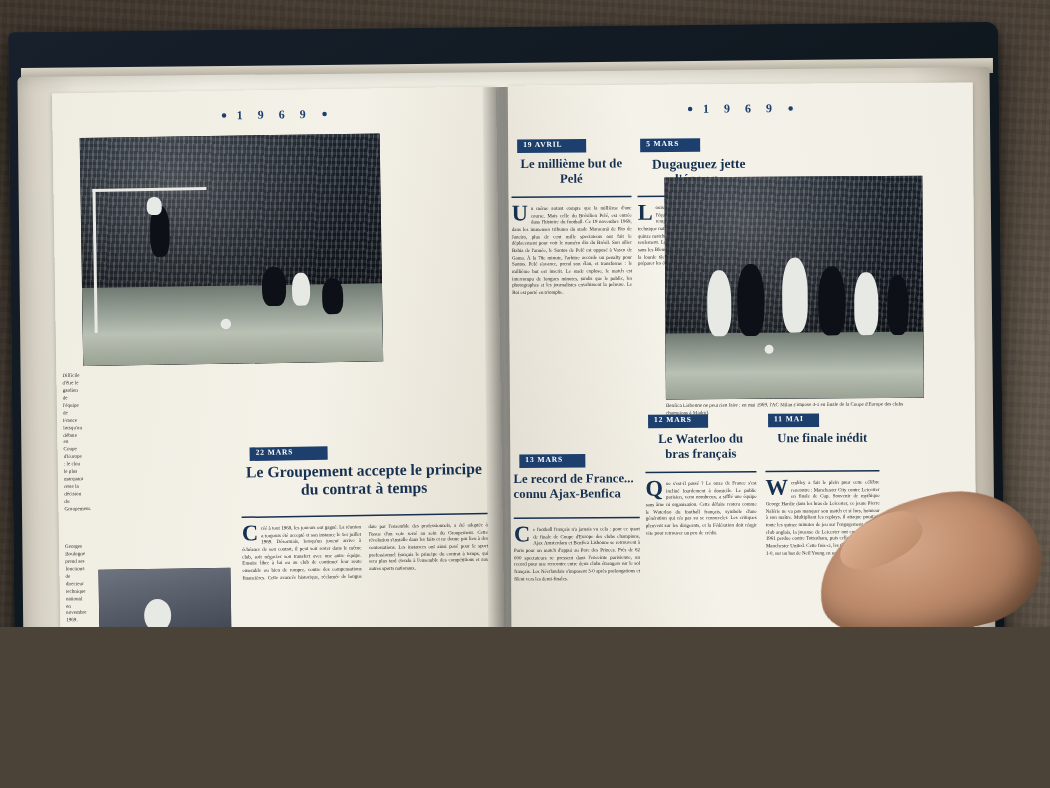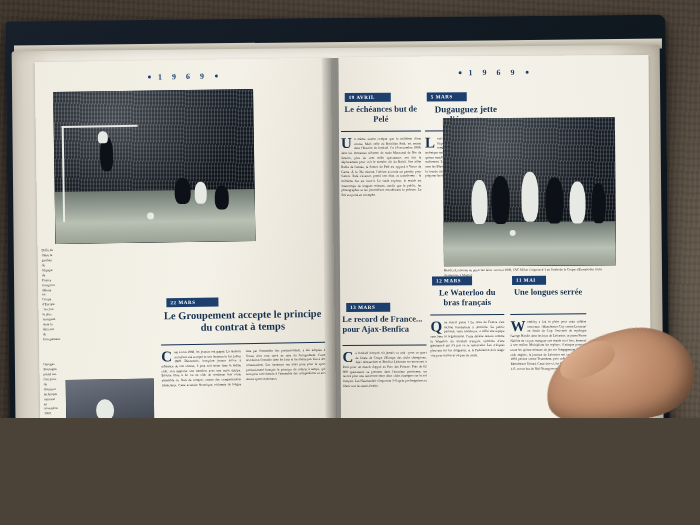--- a/index.html
+++ b/index.html
@@ -146,21 +146,21 @@
 
     <div class="gutter"></div>
 
     <div class="page" id="page-right">
       <div class="pg-inner">
         <div class="running-head">
           <span class="rh-dot"></span><span>1 9 6 9</span><span class="rh-dot"></span>
         </div>
 
         <div class="datebar" style="left:6px;top:36px;width:46px;">19 AVRIL</div>
-        <div class="headline" style="left:2px;top:48px;width:80px;font-size:8.5px;">Le échéances but de Pelé</div>
+        <div class="headline" style="left:2px;top:48px;width:80px;font-size:8.5px;">Le millième but de Pelé</div>
         <div class="rule" style="left:2px;top:74px;width:80px;"></div>
         <div class="body" style="left:2px;top:80px;width:80px;height:150px;">
           <span class="drop">U</span><span>n même autant compte que la millième d'une course. Mais celle du Brésilien Pelé, est entrée dans l'histoire du football. Ce 19 novembre 1969, dans les immenses tribunes du stade Maracanã de Rio de Janeiro, plus de cent mille spectateurs ont fait le déplacement pour voir le numéro dix du Brésil. Son ailier Bahia de l'année, le Santos de Pelé est opposé à Vasco de Gama. À la 78e minute, l'arbitre accorde un penalty pour Santos. Pelé s'avance, prend son élan, et transforme : le millième but est inscrit. Le stade explose, le match est interrompu de longues minutes, tandis que le public, les photographes et les journalistes envahissent la pelouse. Le Roi est porté en triomphe.</span>
         </div>
 
         <div class="datebar" style="left:88px;top:36px;width:40px;">5 MARS</div>
         <div class="headline" style="left:86px;top:48px;width:82px;font-size:9px;">Dugauguez jette l'éponge</div>
         <div class="rule" style="left:86px;top:74px;width:82px;"></div>
         <div class="body" style="left:86px;top:80px;width:82px;height:120px;">
           <span class="drop">L</span><span>ouis Dugauguez donne sa démission. À la tête de l'équipe de France depuis le 1er juillet 1967, il est remplacé par Georges Boulogne, nommé directeur technique national. Le bilan du sélectionneur est trop sévère : quinze matches pour six défaites, quatre nuls et cinq victoires seulement. La Coupe du monde 1970 au Mexique se jouera sans les Bleus, éliminés dès les qualifications. Boulogne aura la lourde tâche de reconstruire une équipe nationale et de préparer les échéances du Championnat d'Europe.</span>
@@ -172,35 +172,35 @@
           <div class="wblob" style="left:28px;top:62px;width:16px;height:44px;"></div>
           <div class="blob" style="left:48px;top:58px;width:18px;height:48px;"></div>
           <div class="wblob" style="left:78px;top:54px;width:17px;height:50px;"></div>
           <div class="blob" style="left:102px;top:60px;width:18px;height:46px;"></div>
           <div class="wblob" style="left:126px;top:64px;width:16px;height:42px;"></div>
           <div class="blob" style="left:148px;top:66px;width:14px;height:40px;"></div>
           <div class="wblob" style="left:66px;top:112px;width:6px;height:6px;border-radius:50%;"></div>
         </div>
 
         <div class="datebar" style="left:6px;top:246px;width:44px;">13 MARS</div>
-        <div class="headline" style="left:2px;top:258px;width:84px;font-size:8.5px;text-align:left;">Le record de France... pour Ajax-Benfica</div>
+        <div class="headline" style="left:2px;top:258px;width:84px;font-size:8.5px;text-align:left;">Le record de France... connu Ajax-Benfica</div>
         <div class="rule" style="left:2px;top:288px;width:84px;"></div>
         <div class="body" style="left:2px;top:294px;width:84px;height:136px;">
           <span class="drop">C</span><span>e football français n'a jamais vu cela : pour ce quart de finale de Coupe d'Europe des clubs champions, Ajax Amsterdam et Benfica Lisbonne se retrouvent à Paris pour un match d'appui au Parc des Princes. Près de 62 000 spectateurs se pressent dans l'enceinte parisienne, un record pour une rencontre entre deux clubs étrangers sur le sol français. Les Néerlandais s'imposent 3-0 après prolongations et filent vers les demi-finales.</span>
         </div>
 
         <div class="datebar" style="left:92px;top:220px;width:40px;">12 MARS</div>
         <div class="headline" style="left:90px;top:232px;width:74px;font-size:8.5px;">Le Waterloo du bras français</div>
         <div class="rule" style="left:90px;top:258px;width:74px;"></div>
         <div class="body" style="left:90px;top:264px;width:74px;height:162px;">
           <span class="drop">Q</span><span>ue s'est-il passé ? Le onze de France s'est incliné lourdement à domicile. Le public parisien, venu nombreux, a sifflé une équipe sans âme ni organisation. Cette défaite restera comme le Waterloo du football français, symbole d'une génération qui n'a pas su se renouveler. Les critiques pleuvent sur les dirigeants, et la Fédération doit réagir vite pour retrouver un peu de crédit.</span>
         </div>
 
         <div class="datebar" style="left:172px;top:220px;width:34px;">11 MAI</div>
-        <div class="headline" style="left:170px;top:232px;width:76px;font-size:8.5px;">Une longues serrée</div>
+        <div class="headline" style="left:170px;top:232px;width:76px;font-size:8.5px;">Une finale inédit</div>
         <div class="rule" style="left:170px;top:258px;width:76px;"></div>
         <div class="body" style="left:170px;top:264px;width:76px;height:150px;">
           <span class="drop">W</span><span>embley a fait le plein pour cette célèbre rencontre : Manchester City contre Leicester en finale de Cup. Souvenir de mythique George Hardie dans les bras de Leicester, ce jeune Pierre Nalérie ne va pas manquer son match et si lors, honneur à son maître. Multipliant les replays, il attaque pourtant toute les quinze minutes de jeu sur l'engagement. Pour le club anglais, la joueuse de Leicester ont connu la finale 1961 perdue contre Tottenham, puis celle de 1963 face à Manchester United. Cette fois-ci, les Citizens l'emportent 1-0, sur un but de Neil Young en seconde période.</span>
         </div>
 
         <div class="photo" style="left:254px;top:352px;width:46px;height:54px;">
           <div class="crowd" style="background:linear-gradient(170deg,#5d6470,#14191f);"></div>
           <div class="wblob" style="left:8px;top:16px;width:8px;height:22px;"></div>
           <div class="blob" style="left:20px;top:14px;width:9px;height:24px;"></div>
           <div class="wblob" style="left:32px;top:18px;width:8px;height:20px;"></div>

